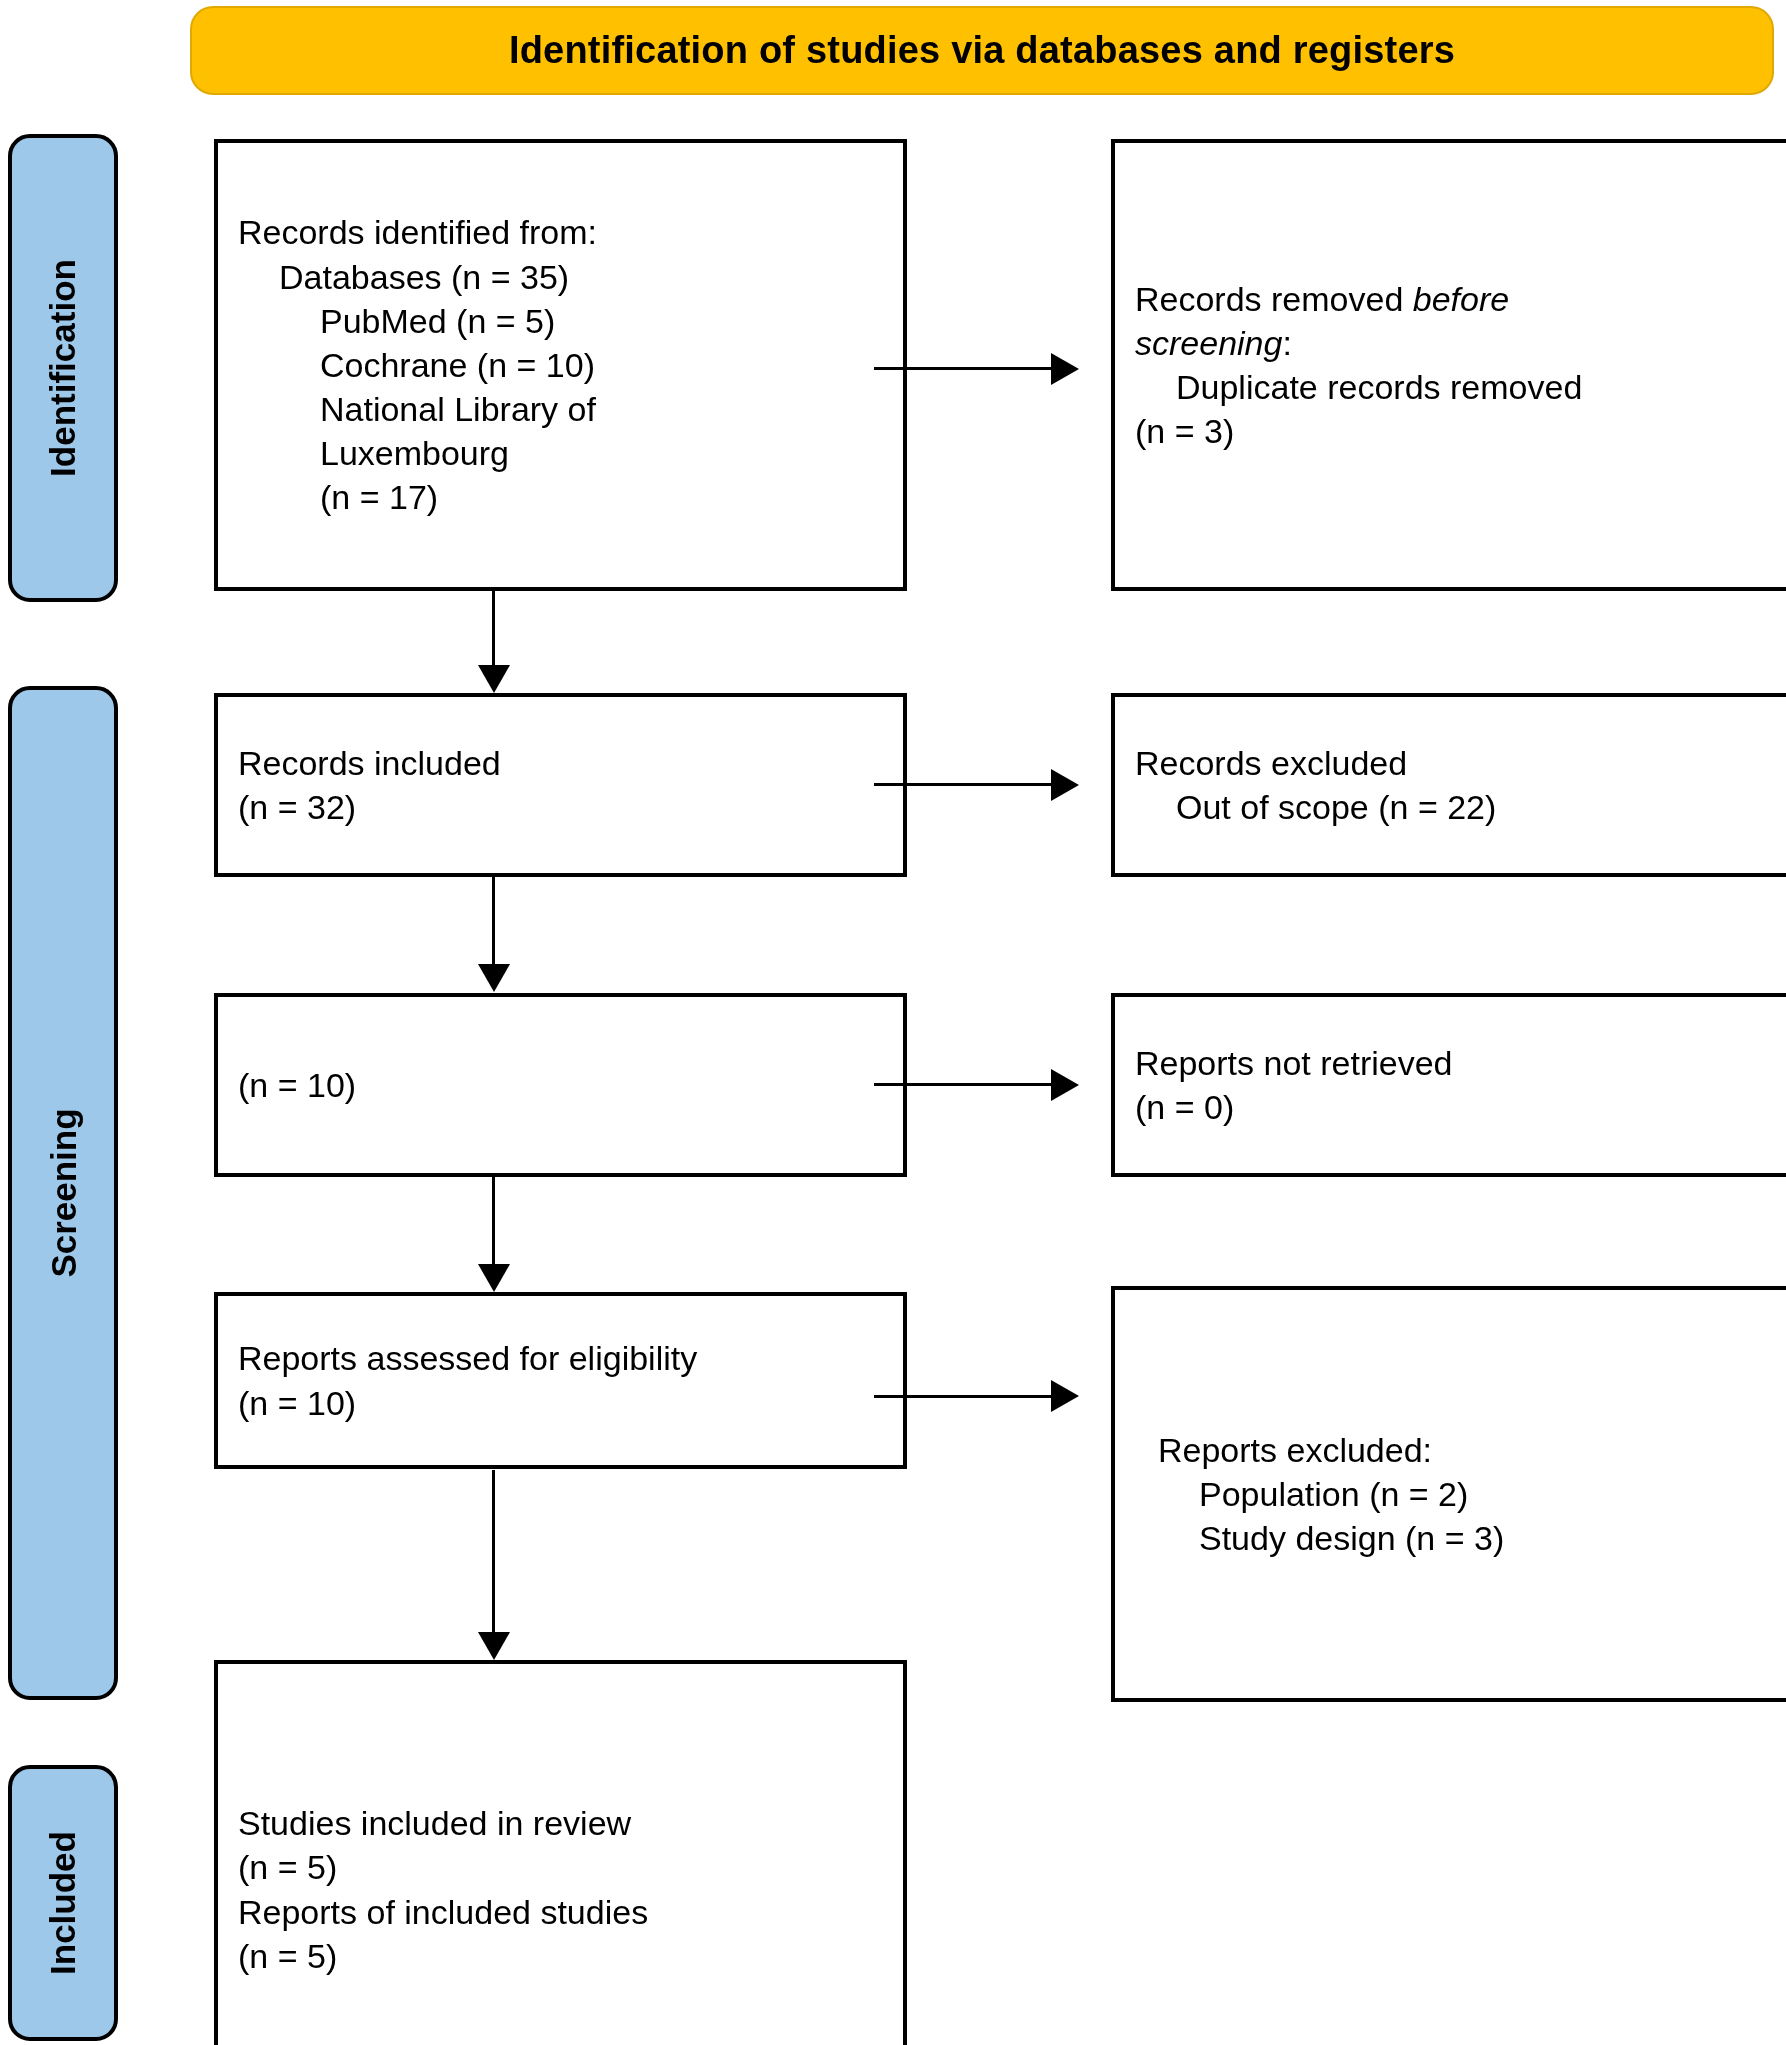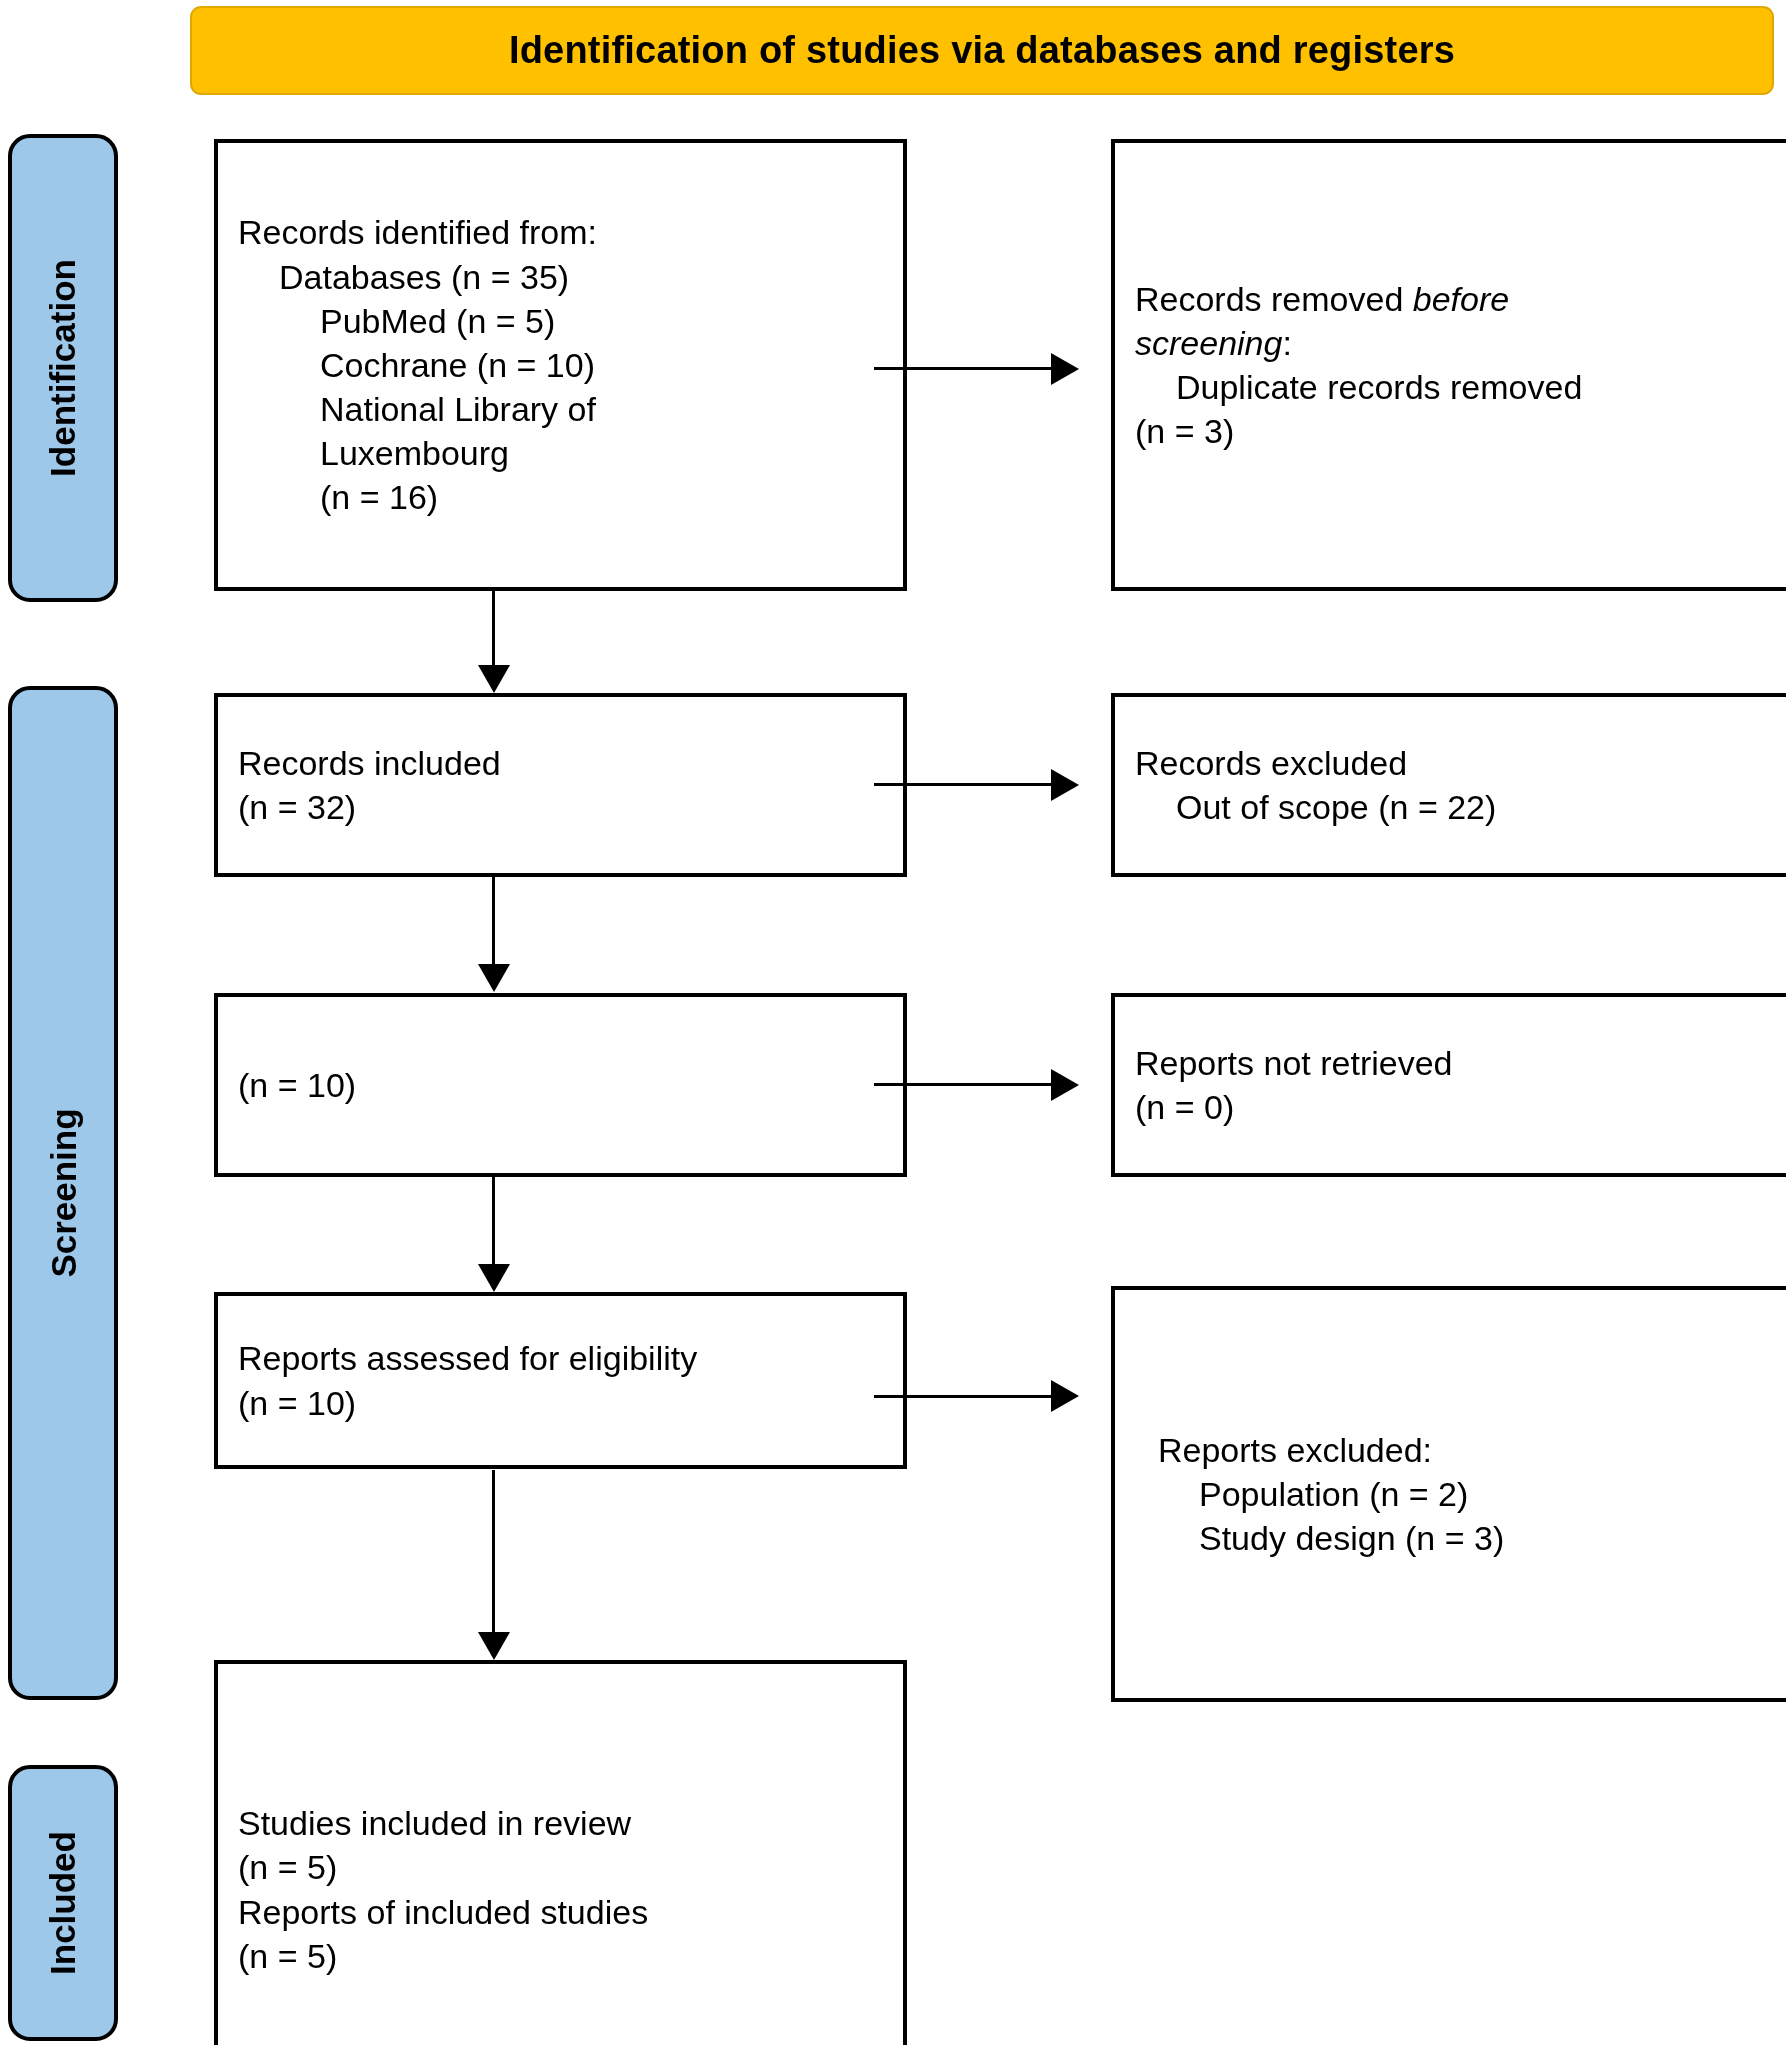--- a/index.html
+++ b/index.html
@@ -20,21 +20,21 @@
 
   
   .header-band {
     position: absolute;
     left: 190px;
     top: 6.4px;
     width: 1584px;
     height: 89px;
     background: #ffc000;
     border: 2.3px solid #e0a800;
-    border-radius: 11px;
+    border-radius: 23px;
     box-sizing: border-box;
     display: flex;
     align-items: center;
     justify-content: center;
   }
   .header-band .title {
     font-size: 38px;
     font-weight: bold;
     color: #000000;
     letter-spacing: 0.2px;
@@ -148,21 +148,21 @@
   </div>
 
   <div class="flow-box" id="box-identified">
     <div class="lines">
       <div class="line">Records identified from:</div>
       <div class="line indent-1">Databases (n = 35)</div>
       <div class="line indent-2">PubMed (n = 5)</div>
       <div class="line indent-2">Cochrane (n = 10)</div>
       <div class="line indent-2">National Library of</div>
       <div class="line indent-2">Luxembourg</div>
-      <div class="line indent-2">(n = 16)</div>
+      <div class="line indent-2">(n = 17)</div>
     </div>
   </div>
 
   <div class="flow-box" id="box-removed">
     <div class="lines">
       <div class="line"><span>Records removed </span><span class="italic">before</span></div>
       <div class="line"><span class="italic">screening</span><span>:</span></div>
       <div class="line indent-1">Duplicate records removed</div>
       <div class="line">(n = 3)</div>
     </div>

